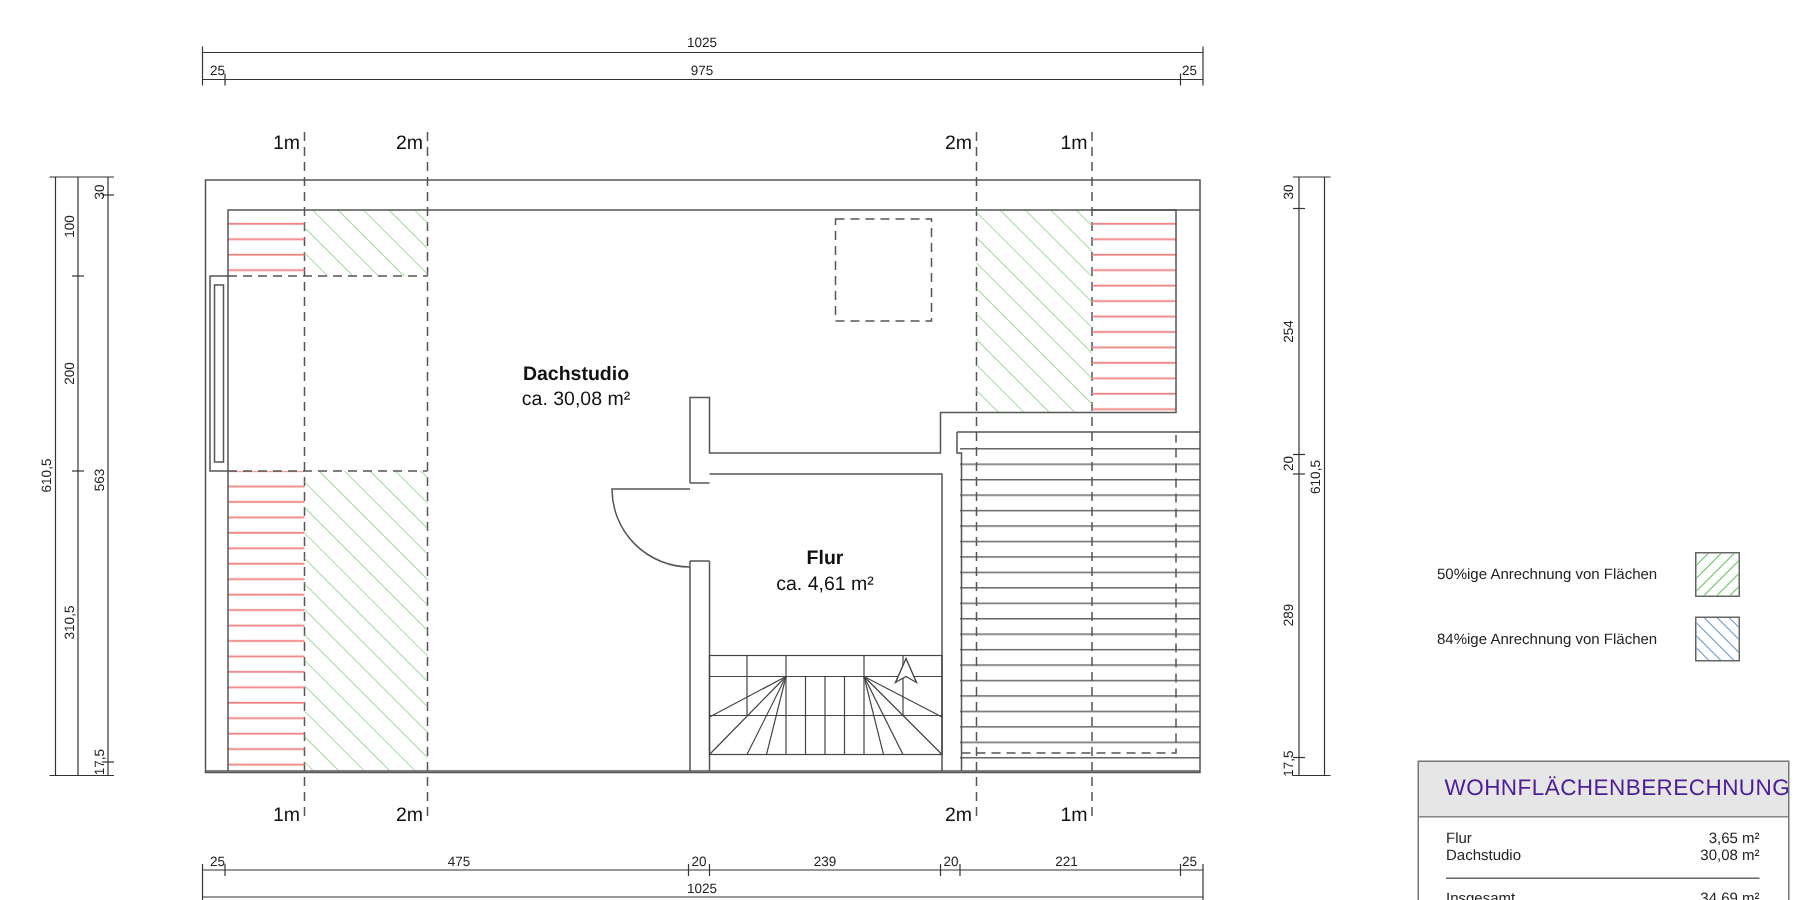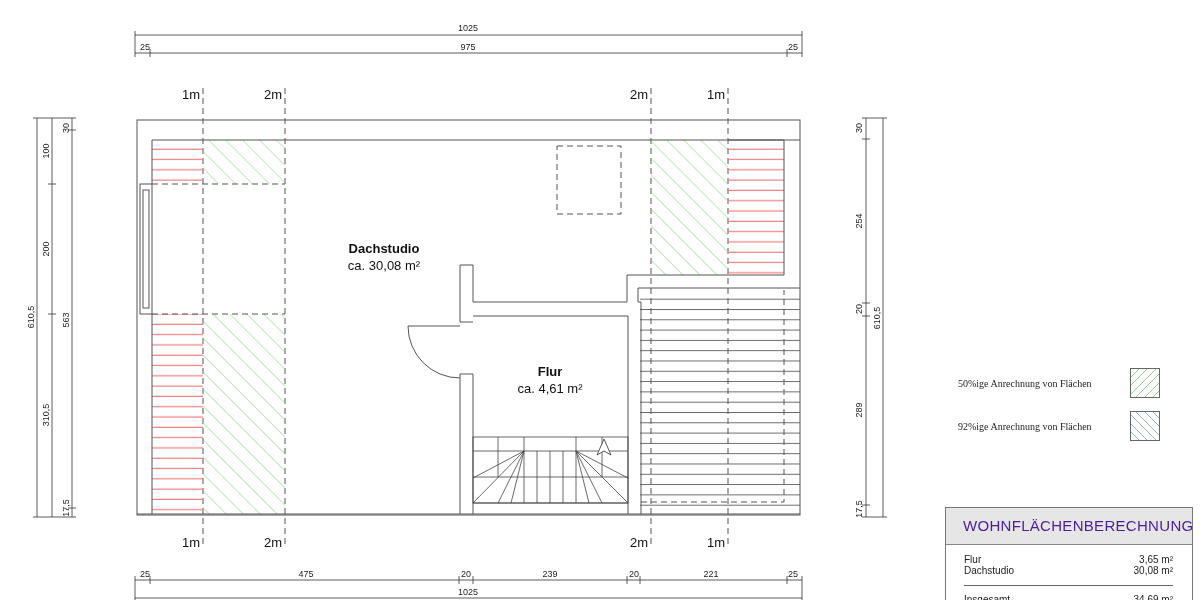--- a/index.html
+++ b/index.html
@@ -3,21 +3,21 @@
 <meta charset="utf-8">
 <style>
   html, body { margin:0; padding:0; background:#ffffff; }
   body { width:1200px; height:600px; overflow:hidden; position:relative; font-family:"Liberation Sans", sans-serif; color:#111; }
   #plan { position:absolute; left:0; top:0; width:1200px; height:600px; }
   .dim-text { font-family:"Liberation Sans", sans-serif; font-size:9px; fill:#222; }
   .mark-text { font-family:"Liberation Sans", sans-serif; font-size:13px; fill:#111; }
   .room-name { font-family:"Liberation Sans", sans-serif; font-size:13px; font-weight:bold; fill:#111; }
   .room-area { font-family:"Liberation Sans", sans-serif; font-size:13px; fill:#111; }
   .legend { position:absolute; left:958px; top:368px; width:210px; }
-  .legend-row { position:relative; height:43px;font-family:Liberation Serif, serif; }
+  .legend-row { position:relative; height:43px; }
   .legend-label { position:absolute; left:0; top:10px; font-size:10px; color:#222; }
   .legend-swatch { position:absolute; left:172px; top:0; width:30px; height:30px; border:1px solid #666; box-sizing:border-box; }
   .sw-green { background: repeating-linear-gradient(135deg, #fff 0 5px, #8fd48a 5px 6px); }
   .sw-blue { background: repeating-linear-gradient(45deg, #fff 0 5px, #8fb2dd 5px 6px); }
   .sw-red { background: repeating-linear-gradient(180deg, #fff 0 6px, #f08080 6px 7px); }
   .calc-box { position:absolute; left:945px; top:507px; width:248px; height:110px; border:1px solid #777; box-sizing:border-box; background:#fff; }
   .calc-head { height:36px; background:#e6e6e6; border-bottom:1px solid #888; font-size:15px; line-height:36px; padding-left:17px; letter-spacing:0.3px; color:#4c1d95; }
   .calc-body { padding:9px 19px 0 18px; font-size:10px; color:#222; }
   .calc-row { display:flex; justify-content:space-between; line-height:11px; }
   .calc-sep { border-top:1px solid #666; margin:9px 0 8px 0; }
@@ -195,21 +195,21 @@
   <text class="dim-text" x="788" y="577">25</text>
   <text class="dim-text" x="468" y="595" text-anchor="middle">1025</text>
 </svg>
 
 <div class="legend">
   <div class="legend-row">
     <span class="legend-label">50%ige Anrechnung von Flächen</span>
     <span class="legend-swatch sw-green"></span>
   </div>
   <div class="legend-row">
-    <span class="legend-label">92%ige Anrechnung von Flächen</span>
+    <span class="legend-label">84%ige Anrechnung von Flächen</span>
     <span class="legend-swatch sw-blue"></span>
   </div>
 </div>
 
 <div class="calc-box">
   <div class="calc-head">WOHNFLÄCHENBERECHNUNG</div>
   <div class="calc-body">
     <div class="calc-row">
       <span>Flur</span>
       <span>3,65 m²</span>

